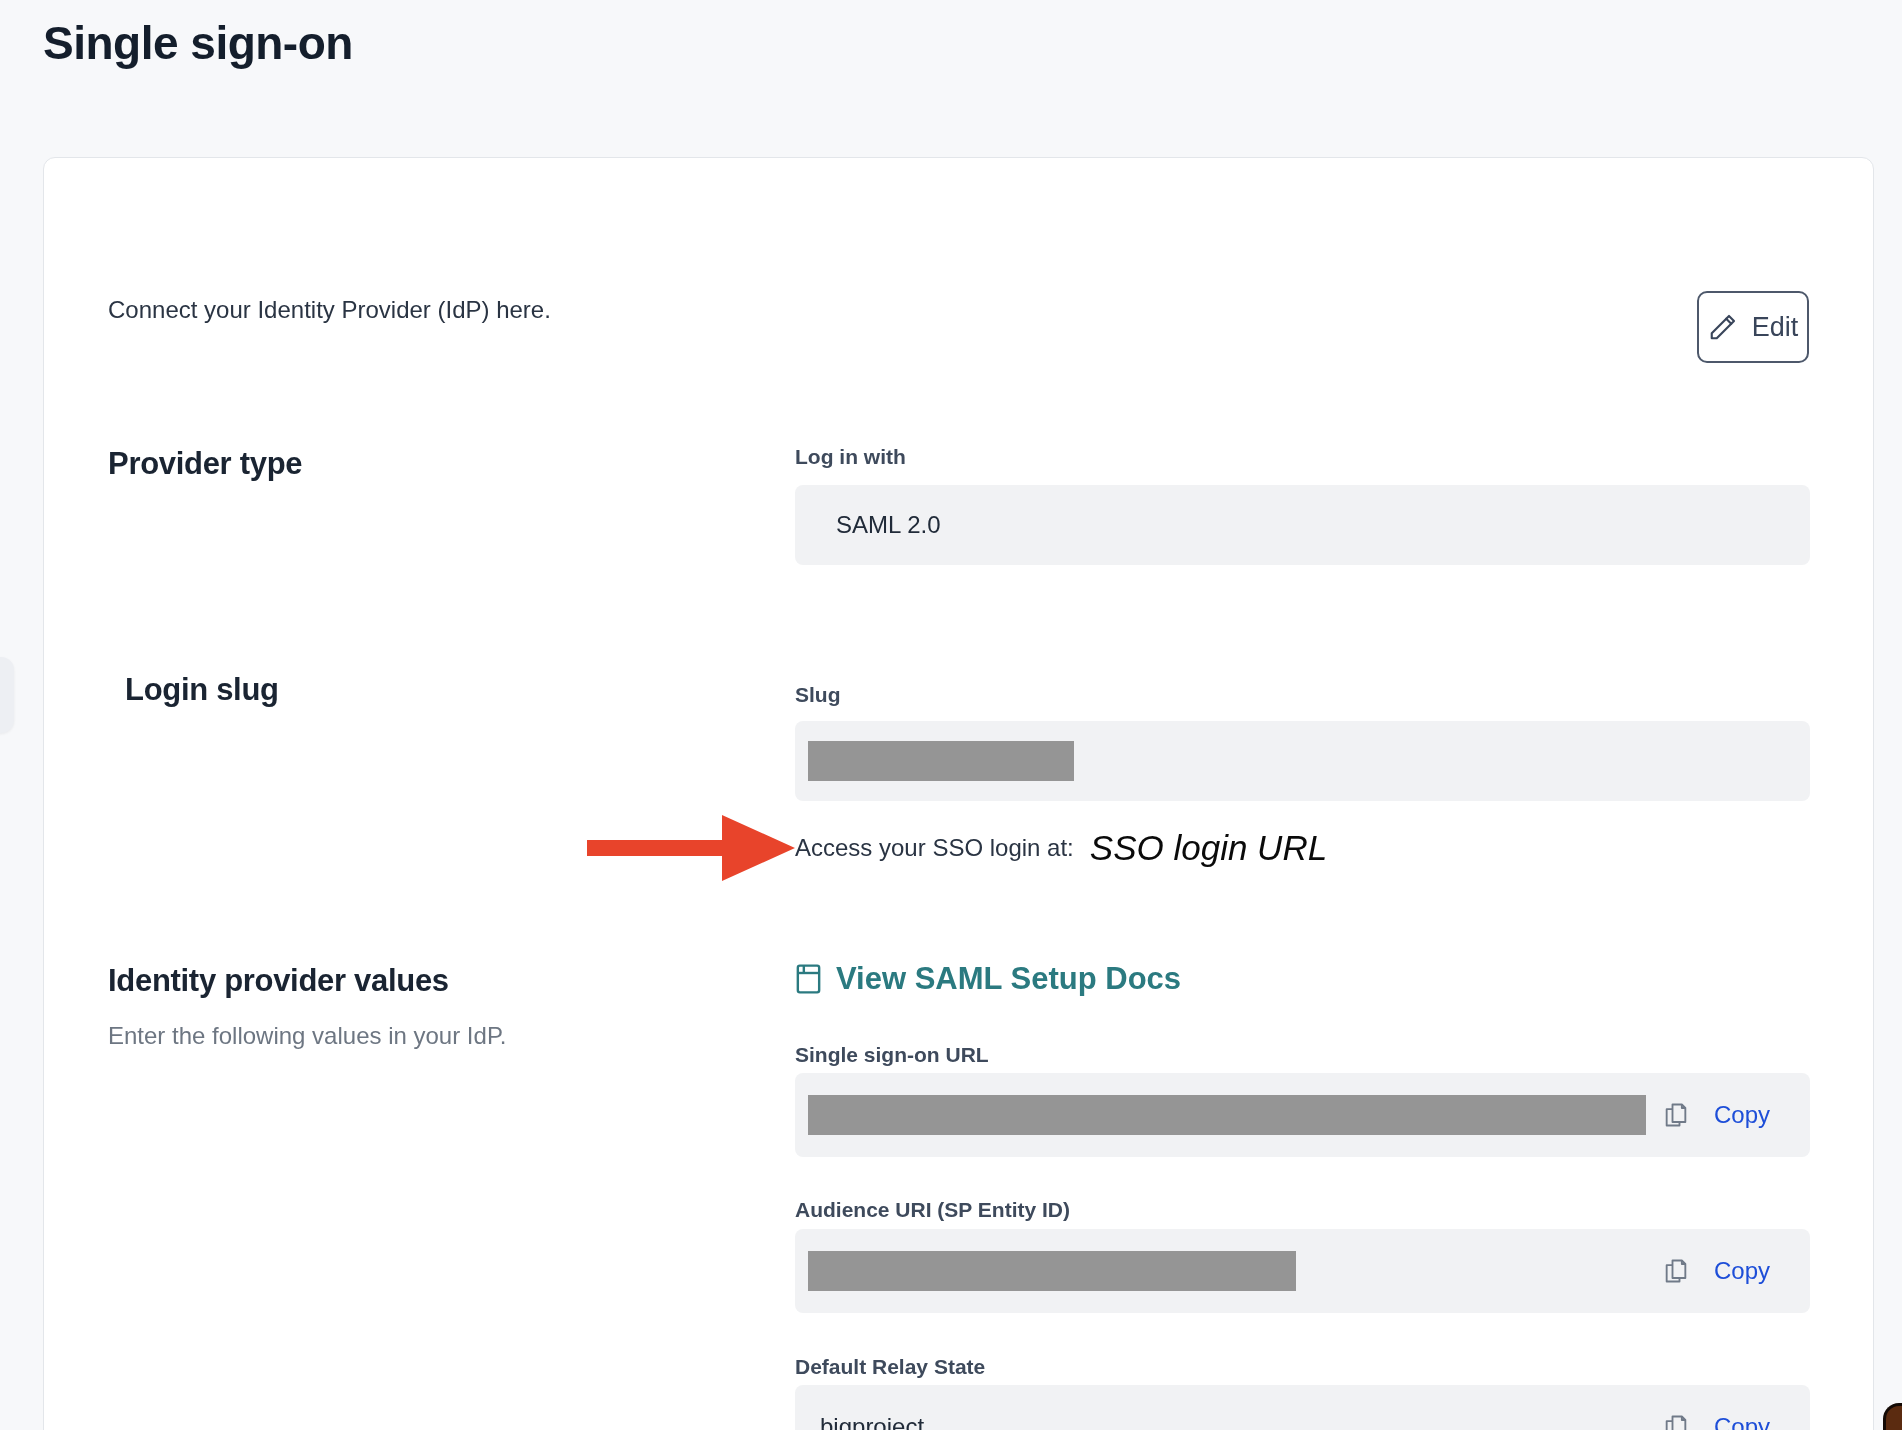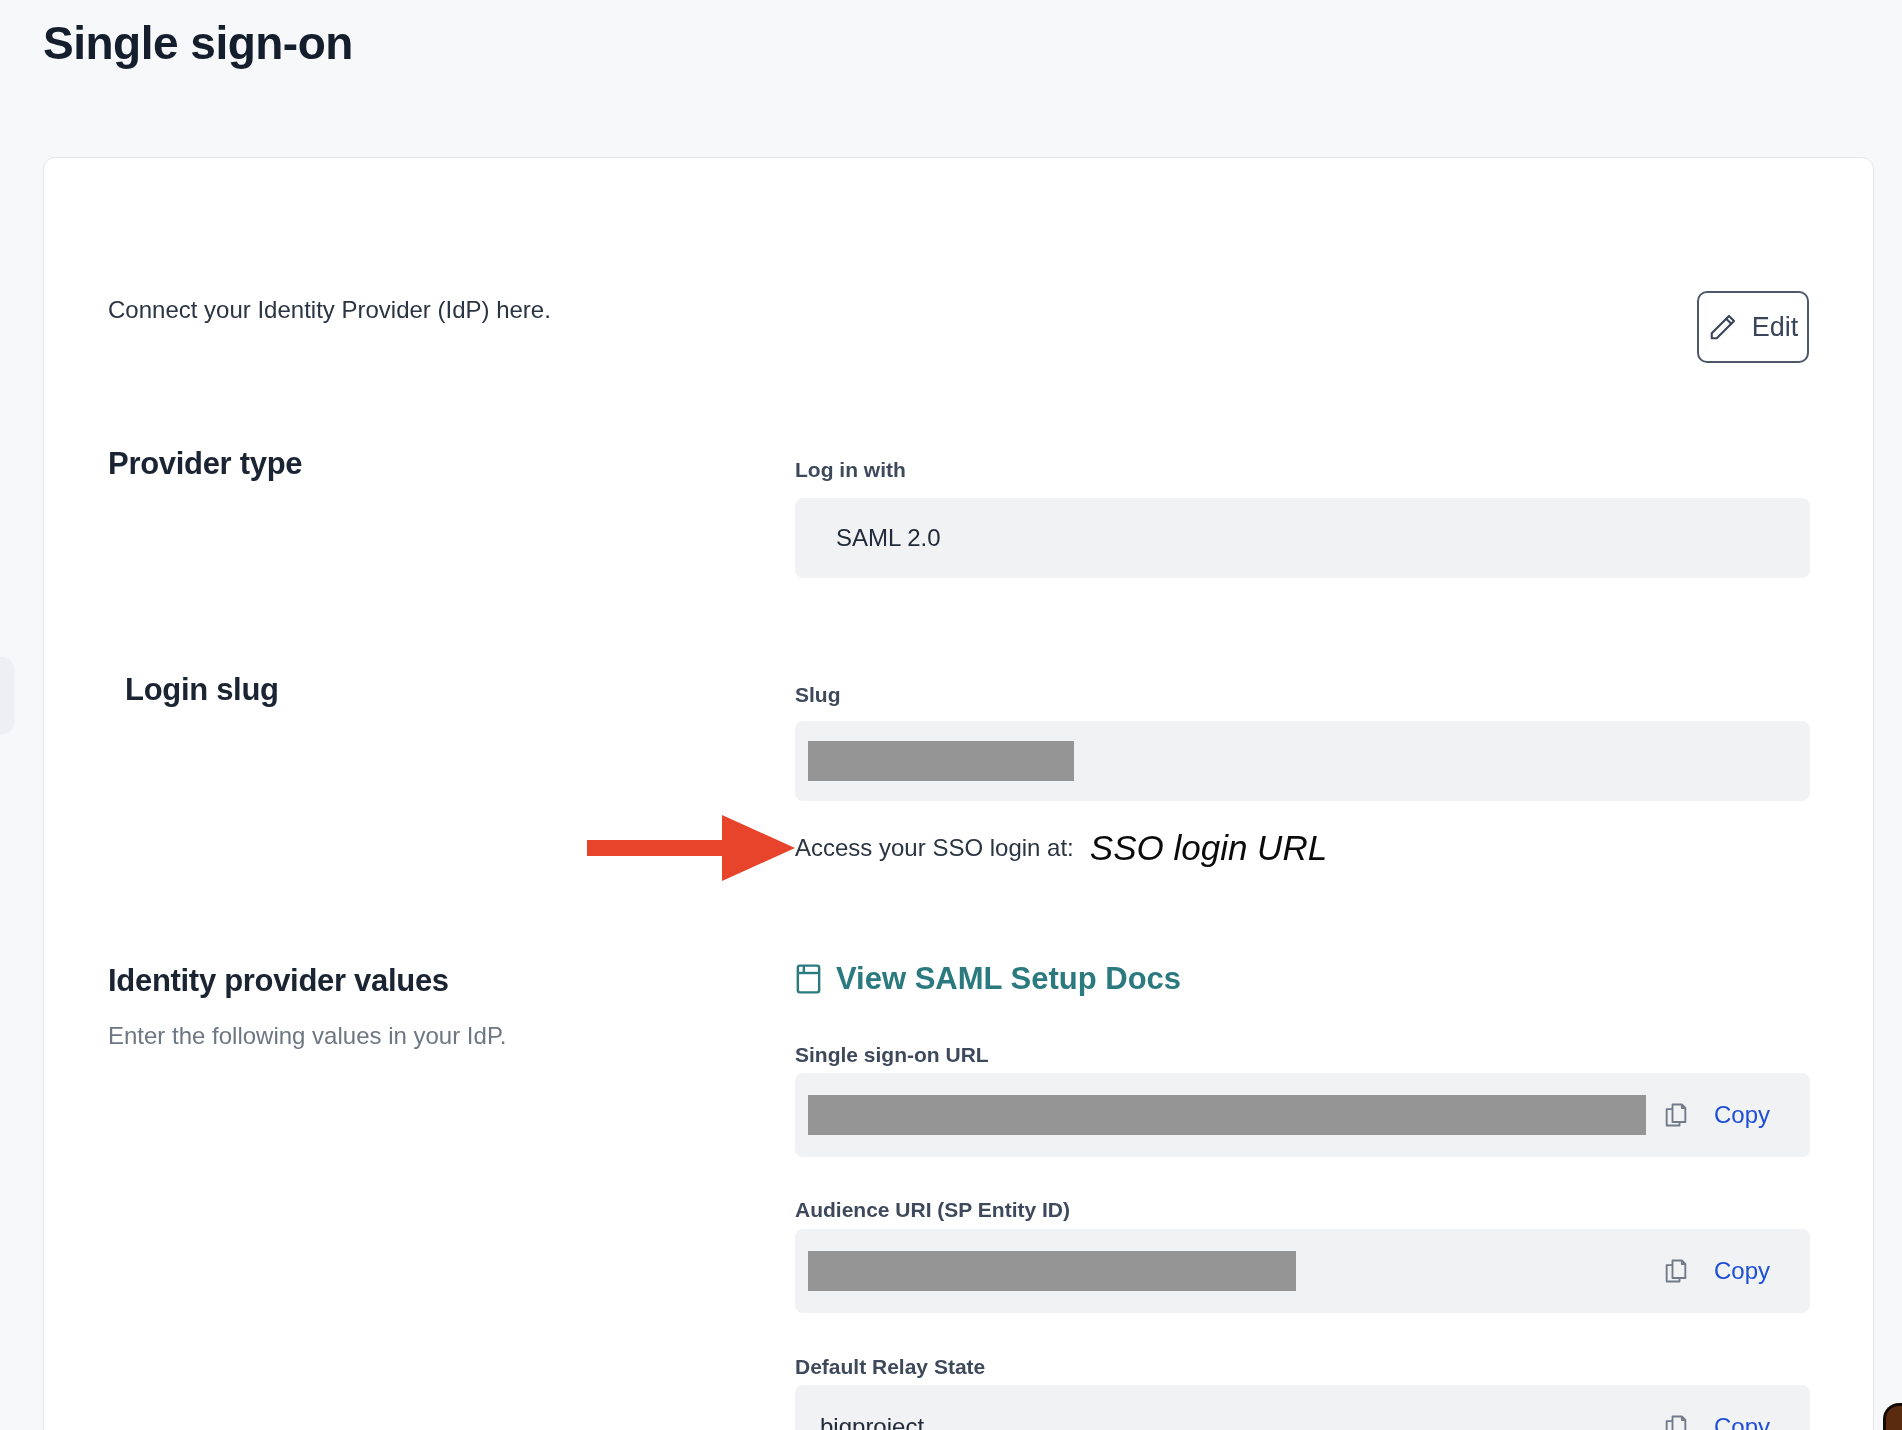--- a/index.html
+++ b/index.html
@@ -41,21 +41,21 @@
 
   h2.section-heading {
     font-size:31px; font-weight:700; color:#1a2432; letter-spacing:-0.3px;
   }
   .h-provider { position:absolute; left:64px; top:288px; }
   .h-slug     { position:absolute; left:81px; top:514px; }
   .h-idp      { position:absolute; left:64px; top:805px; }
   .section-sub { font-size:24px; color:#6d7682; margin-top:23px; font-weight:400; }
 
   .col { position:absolute; left:751px; width:1015px; }
-  .col-provider { top:299px; }
+  .col-provider { top:286px; }
   .col-slug     { top:524px; }
   .col-idp      { top:805px; }
 
   .field-label {
     display:block; font-size:21px; font-weight:700; color:#3e4a5c;
     line-height:26px;
   }
   .mb15 { margin-bottom:15px; }
   .mb13 { margin-bottom:13px; }
   .mb5  { margin-bottom:5px; }

